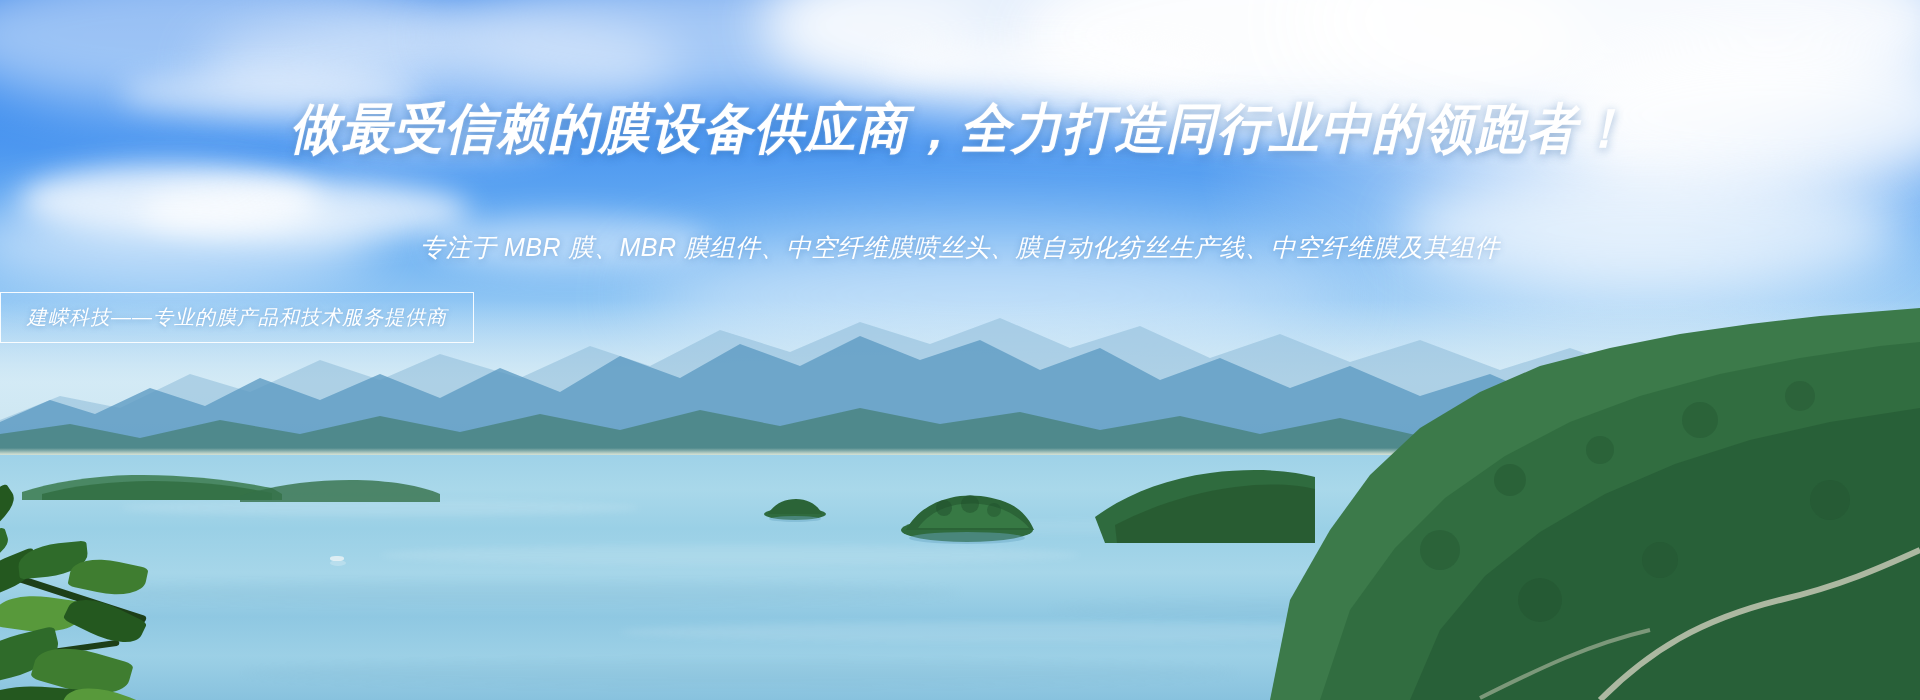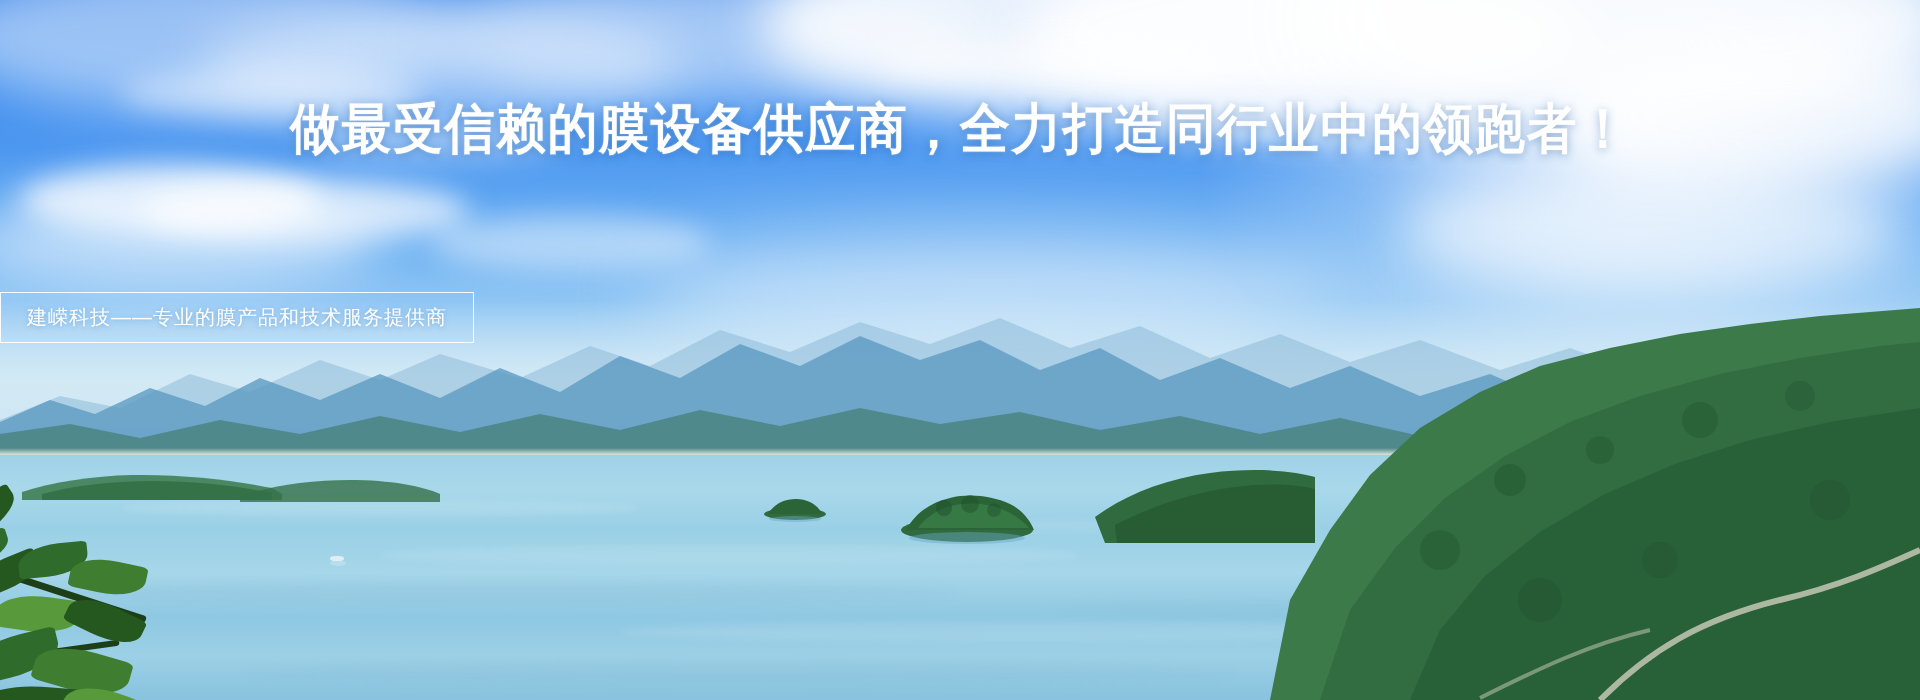--- a/index.html
+++ b/index.html
@@ -67,21 +67,21 @@
   .foliage{position:absolute;left:-30px;bottom:-40px;width:300px;height:300px;}
   .leaf{position:absolute;background:#2f6b2a;border-radius:60% 10% 60% 10%;}
   .leaf.l2{background:#3f7d30;}
   .leaf.l3{background:#24581f;}
   .leaf.l4{background:#58993b;}
   .branch{position:absolute;background:#1d3f18;border-radius:3px;}
 
   
   .hero-copy{
     position:absolute;left:0;top:0;width:1833px;height:700px;
-    text-align:center;pointer-events:none;
+    text-align:center;pointer-events:none;font-style:italic;
   }
   .headline{
     position:absolute;left:0;top:101px;width:1920px;
     font-size:54px;
     font-weight:700;
     color:#ffffff;
     letter-spacing:2px;
     line-height:56px;
     transform:scaleX(.92);
     text-shadow:0 2px 10px rgba(30,90,160,.45), 0 0 2px rgba(255,255,255,.6);
@@ -260,18 +260,19 @@
     <div class="leaf" style="left:0px;top:196px;width:90px;height:40px;transform:rotate(-14deg);"></div>
     <div class="leaf l2" style="left:64px;top:210px;width:96px;height:42px;transform:rotate(16deg);"></div>
     <div class="leaf l3" style="left:4px;top:246px;width:110px;height:46px;transform:rotate(4deg);"></div>
     <div class="leaf l4" style="left:92px;top:252px;width:100px;height:44px;transform:rotate(22deg);"></div>
     <div class="leaf l3" style="left:-20px;top:60px;width:70px;height:30px;transform:rotate(-34deg);"></div>
     <div class="leaf" style="left:-24px;top:96px;width:64px;height:28px;transform:rotate(-18deg);"></div>
   </div>
 
   <div class="hero-copy">
     <div class="headline">做最受信赖的膜设备供应商，全力打造同行业中的领跑者！</div>
+    <div class="subline">专注于 MBR 膜、MBR 膜组件、中空纤维膜喷丝头、膜自动化纺丝生产线、中空纤维膜及其组件</div>
     <div class="tagline-wrap">
       <div class="tagline">建嵘科技——专业的膜产品和技术服务提供商</div>
     </div>
   </div>
 
 </div>
 
 </body></html>

